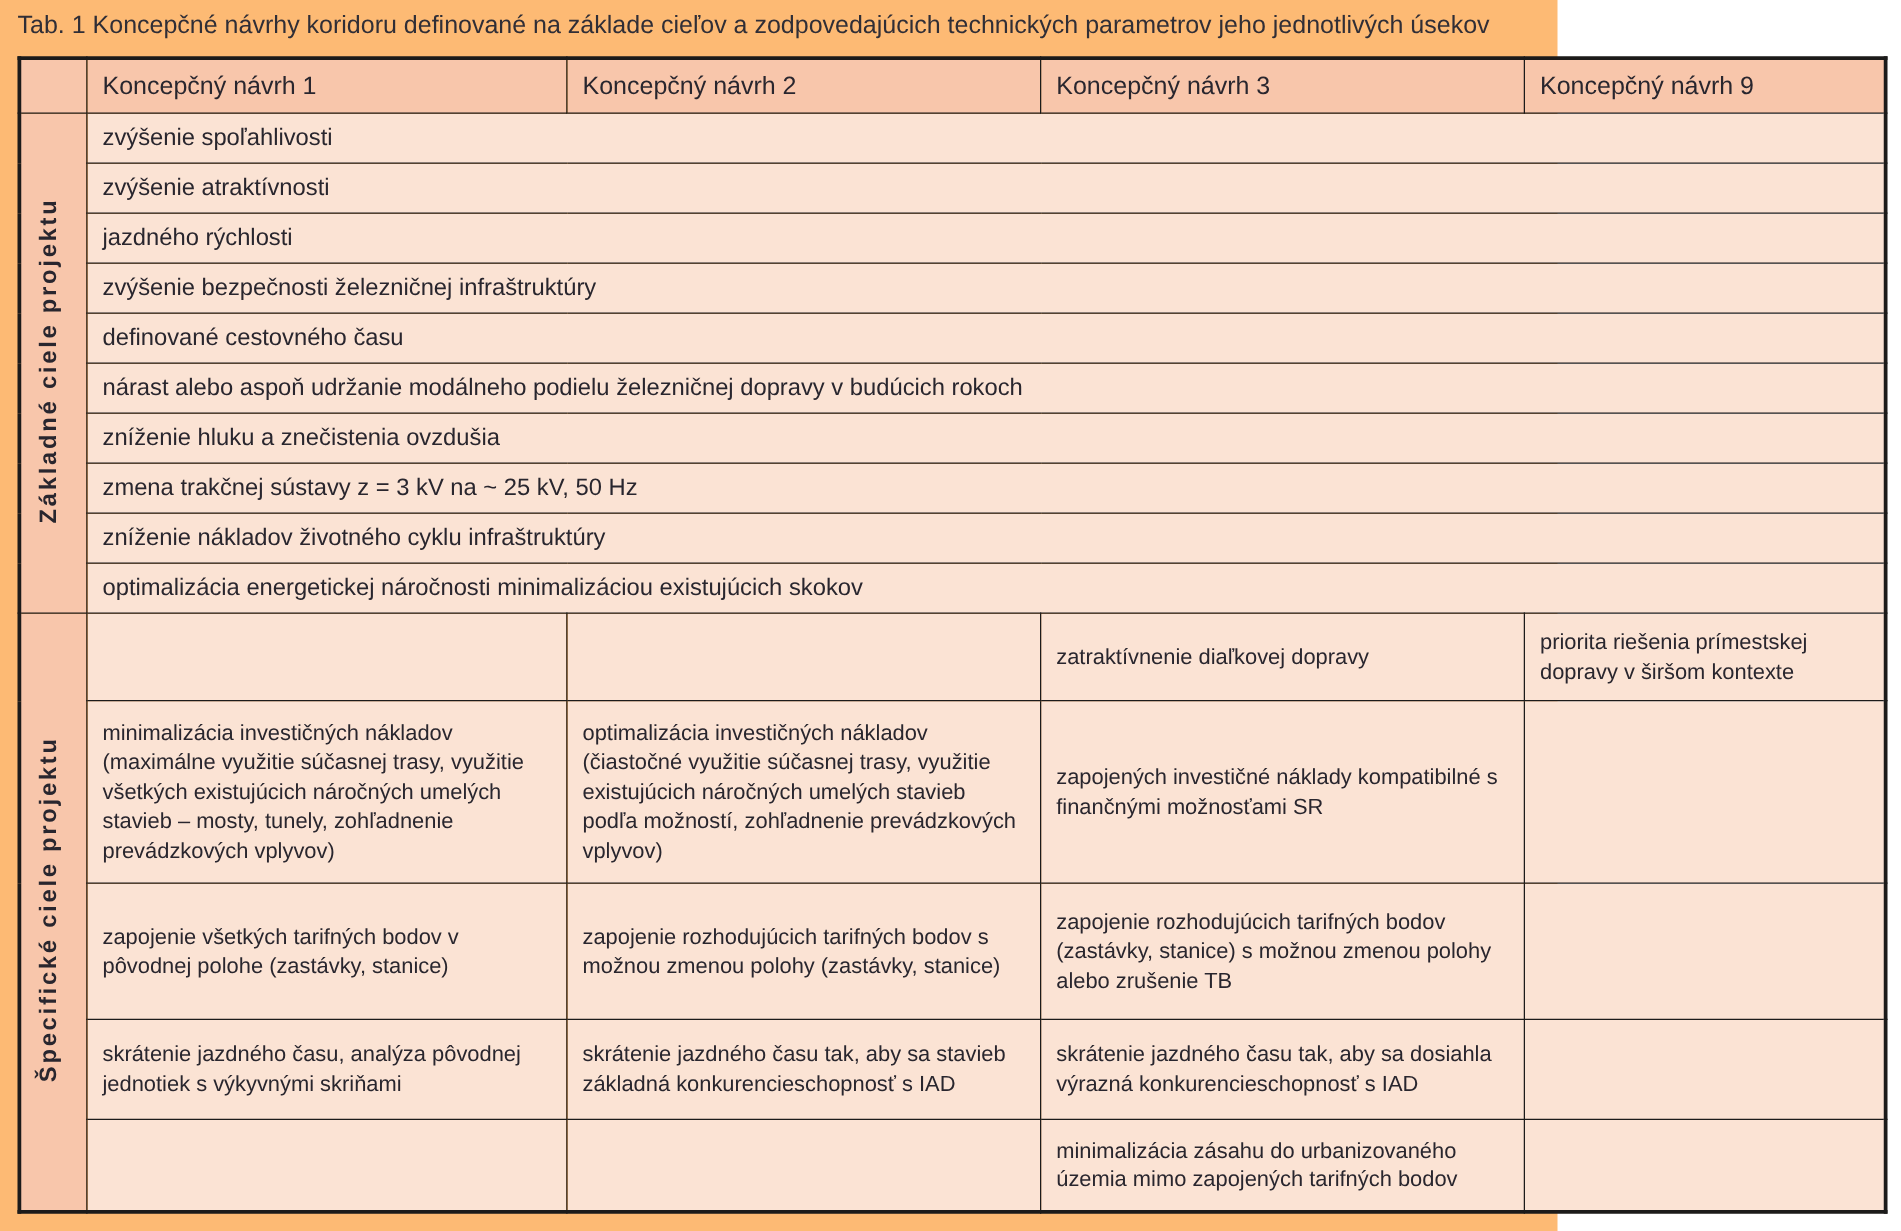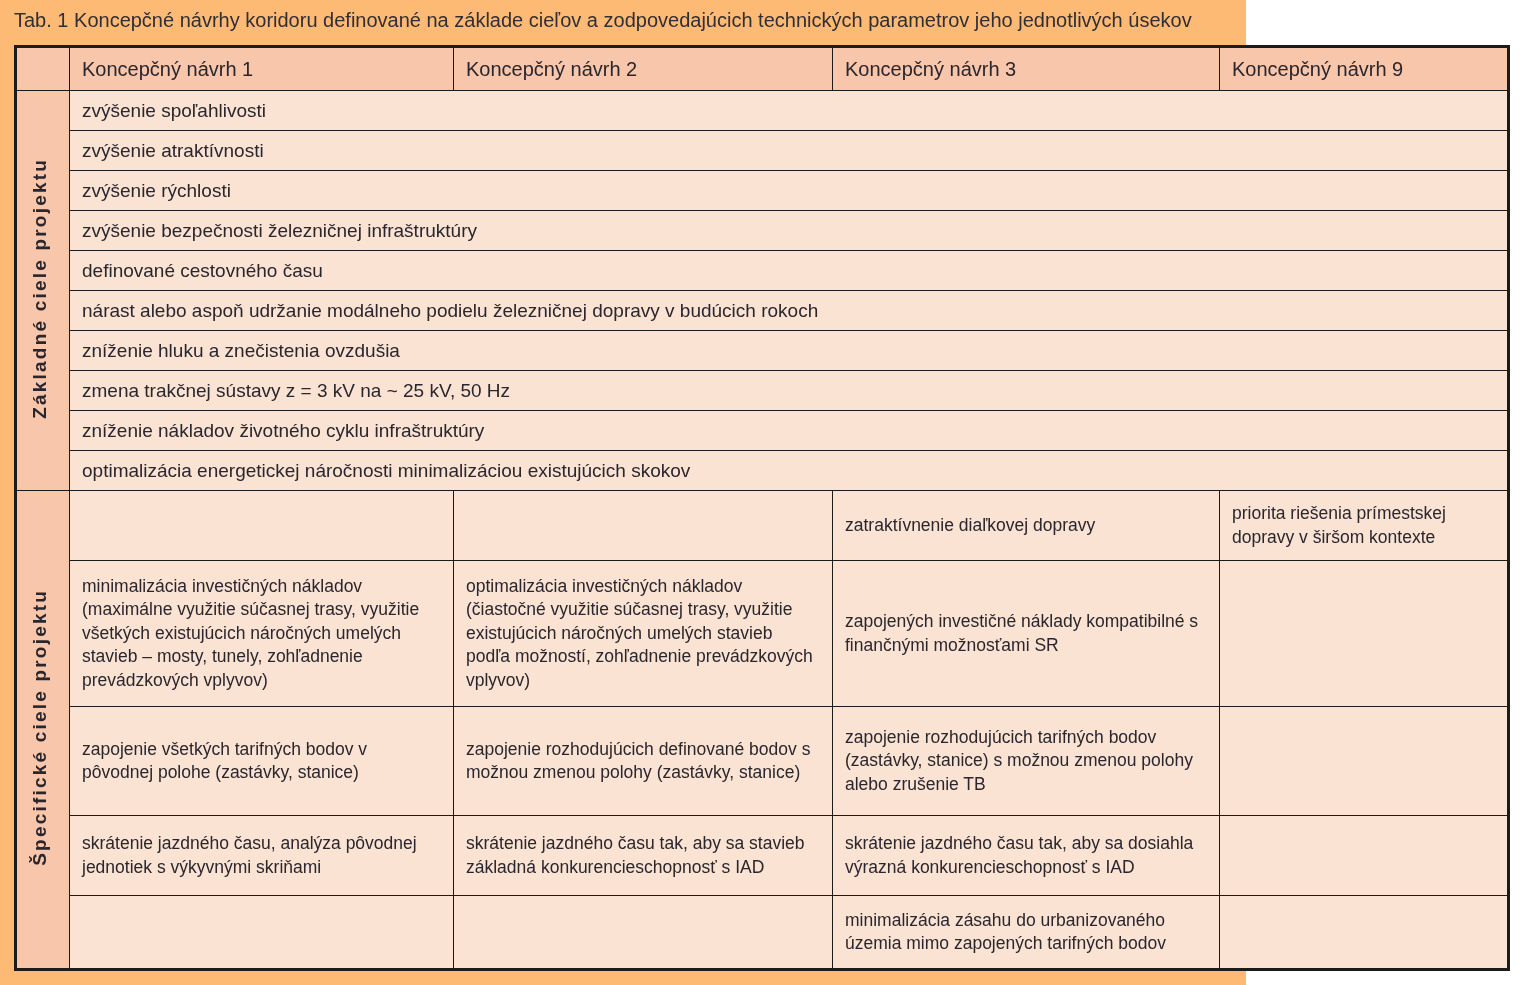--- a/index.html
+++ b/index.html
@@ -110,21 +110,21 @@
       <tr class="rh-basic">
         <th class="salmon vcell" rowspan="10">
           <span class="vtext">Základné ciele projektu</span>
         </th>
         <td class="peach goal" colspan="4">zvýšenie spoľahlivosti</td>
       </tr>
       <tr class="rh-basic">
         <td class="peach goal" colspan="4">zvýšenie atraktívnosti</td>
       </tr>
       <tr class="rh-basic">
-        <td class="peach goal" colspan="4">zvýšenie rýchlosti</td>
+        <td class="peach goal" colspan="4">jazdného rýchlosti</td>
       </tr>
       <tr class="rh-basic">
         <td class="peach goal" colspan="4">zvýšenie bezpečnosti železničnej infraštruktúry</td>
       </tr>
       <tr class="rh-basic">
         <td class="peach goal" colspan="4">definované cestovného času</td>
       </tr>
       <tr class="rh-basic">
         <td class="peach goal" colspan="4">nárast alebo aspoň udržanie modálneho podielu železničnej dopravy v budúcich rokoch</td>
       </tr>
@@ -151,21 +151,21 @@
         <td class="peach cellm">priorita riešenia prímestskej dopravy v širšom kontexte</td>
       </tr>
       <tr class="rh-s2">
         <td class="peach cellm">minimalizácia investičných nákladov (maximálne využitie súčasnej trasy, využitie všetkých existujúcich náročných umelých stavieb – mosty, tunely, zohľadnenie prevádzkových vplyvov)</td>
         <td class="peach cellm">optimalizácia investičných nákladov (čiastočné využitie súčasnej trasy, využitie existujúcich náročných umelých stavieb podľa možností, zohľadnenie prevádzkových vplyvov)</td>
         <td class="peach cellm">zapojených investičné náklady kompatibilné s finančnými možnosťami SR</td>
         <td class="peach cellm"></td>
       </tr>
       <tr class="rh-s3">
         <td class="peach cellm">zapojenie všetkých tarifných bodov v pôvodnej polohe (zastávky, stanice)</td>
-        <td class="peach cellm">zapojenie rozhodujúcich definované bodov s možnou zmenou polohy (zastávky, stanice)</td>
+        <td class="peach cellm">zapojenie rozhodujúcich tarifných bodov s možnou zmenou polohy (zastávky, stanice)</td>
         <td class="peach cellm">zapojenie rozhodujúcich tarifných bodov (zastávky, stanice) s možnou zmenou polohy alebo zrušenie TB</td>
         <td class="peach cellm"></td>
       </tr>
       <tr class="rh-s4">
         <td class="peach cellm">skrátenie jazdného času, analýza pôvodnej jednotiek s výkyvnými skriňami</td>
         <td class="peach cellm">skrátenie jazdného času tak, aby sa stavieb základná konkurencieschopnosť s IAD</td>
         <td class="peach cellm">skrátenie jazdného času tak, aby sa dosiahla výrazná konkurencieschopnosť s IAD</td>
         <td class="peach cellm"></td>
       </tr>
       <tr class="rh-s5">

